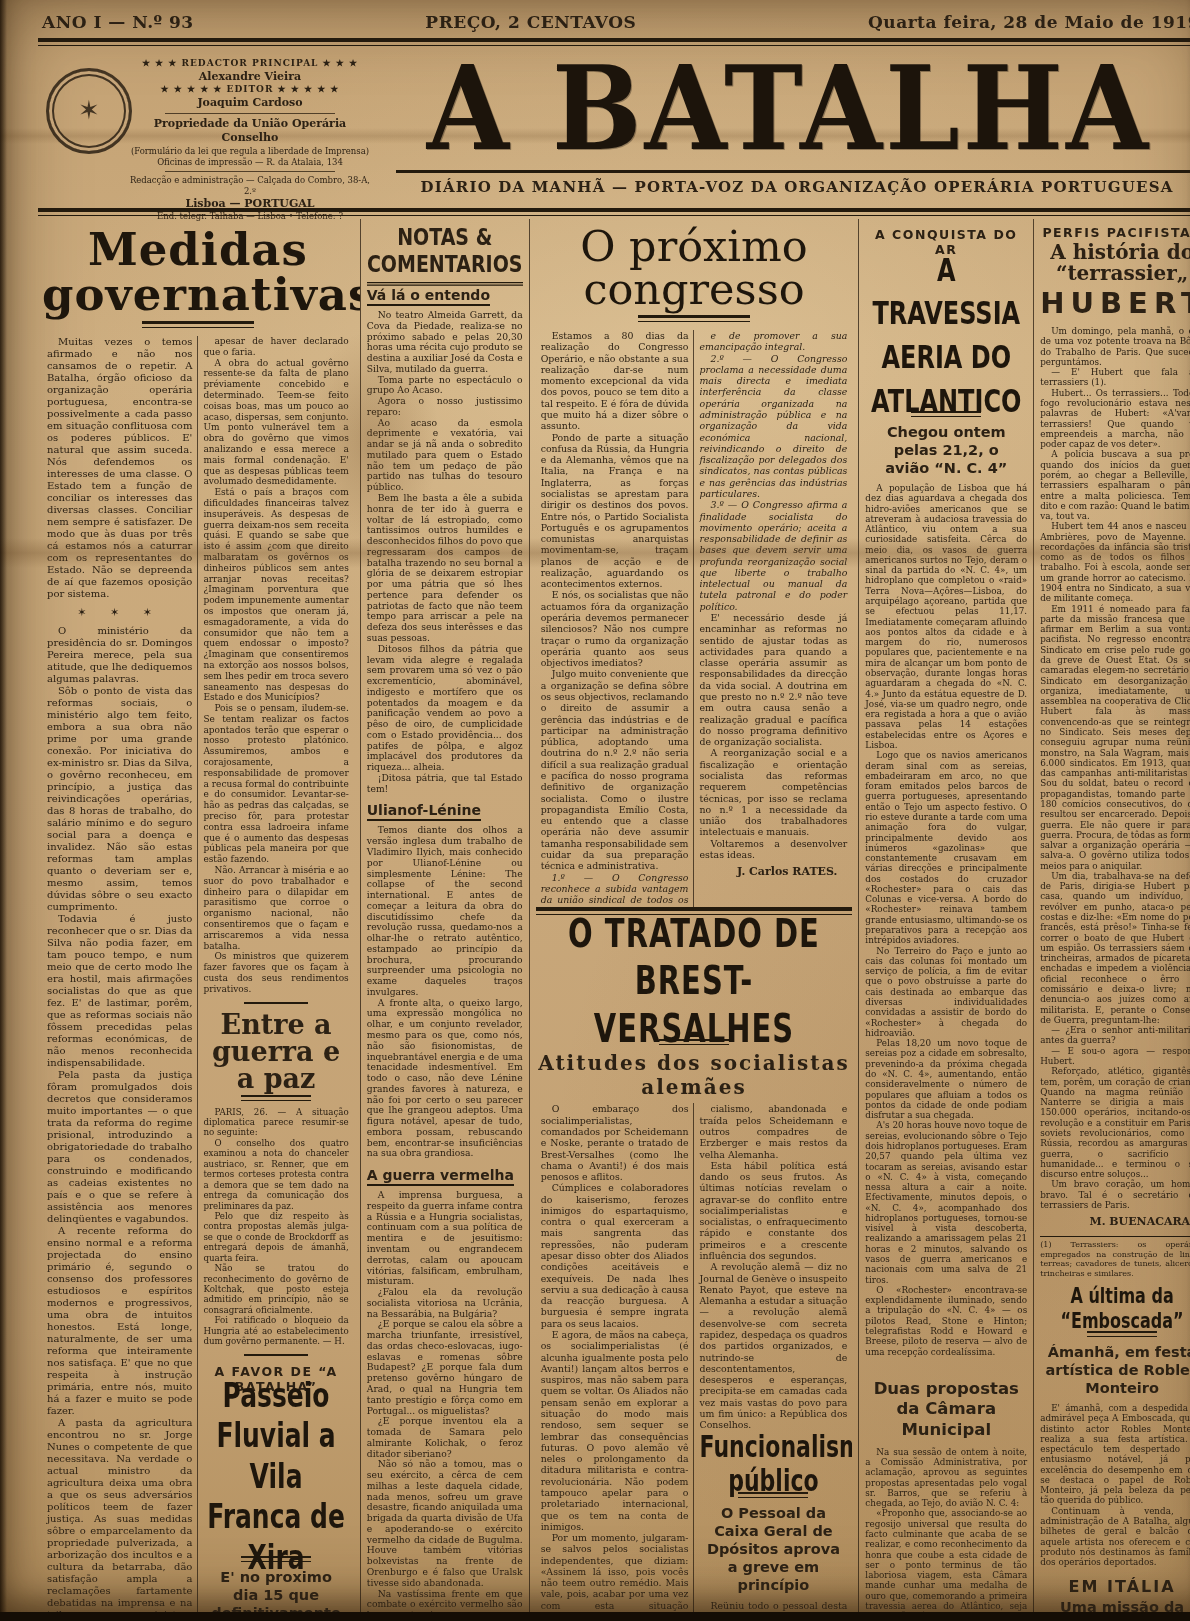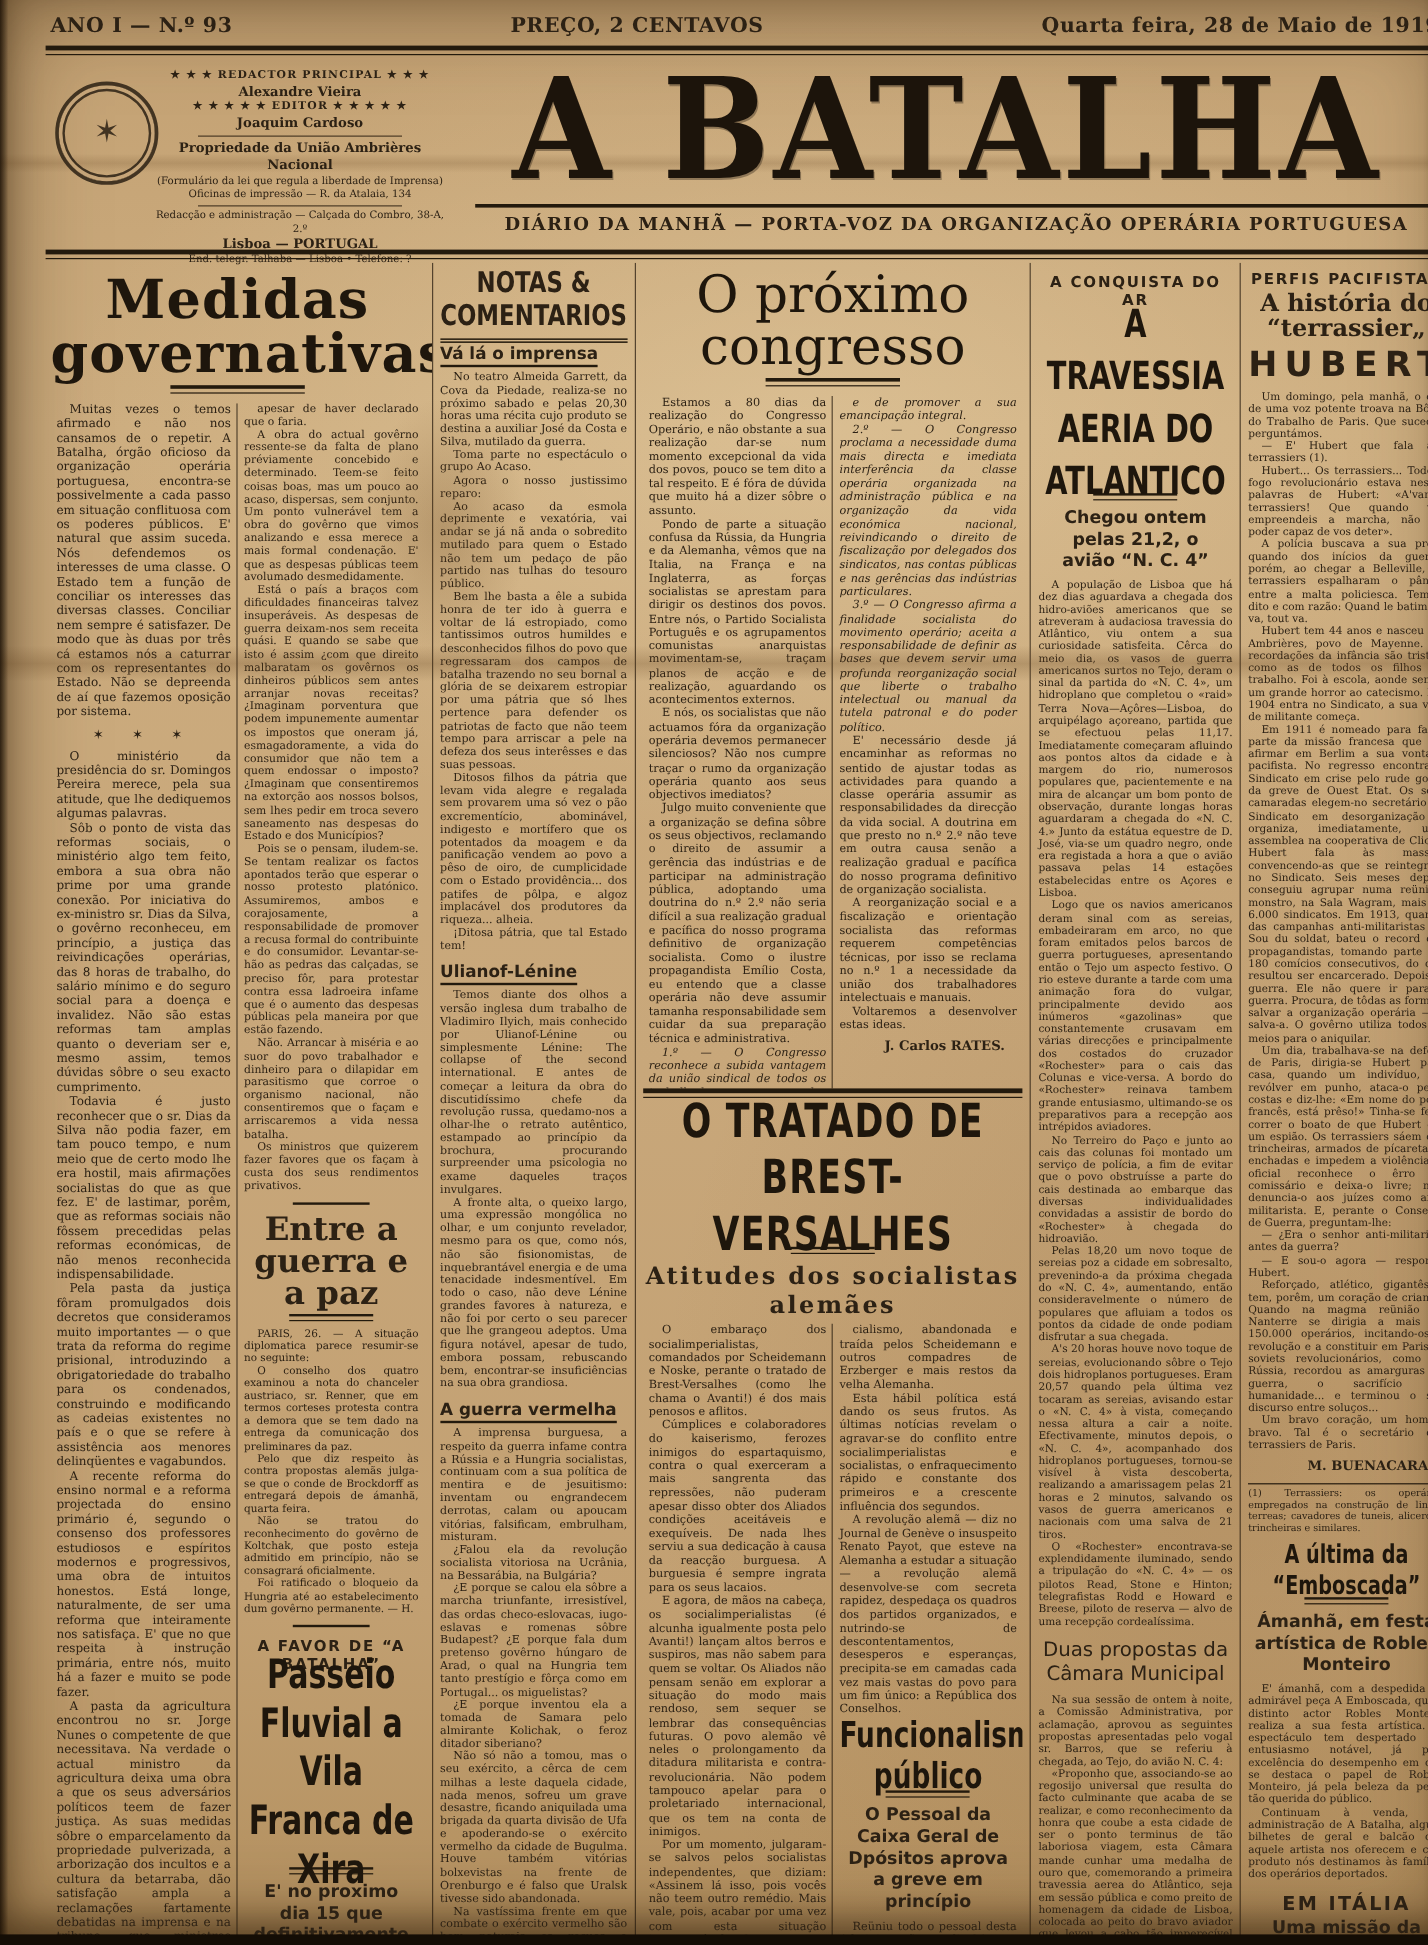--- a/index.html
+++ b/index.html
@@ -94,22 +94,22 @@
   .h-sub-serif { font-weight:bold; text-align:center; font-size:20px; letter-spacing:2px; margin:6px 0 4px 0; }
   .h-sub-sans { font-weight:bold; text-align:center; font-size:14.5px; line-height:1.25;
     font-family:"DejaVu Sans","Liberation Sans",sans-serif; margin:6px 4px; }
   .h-notas { font-family:"DejaVu Sans","Liberation Sans",sans-serif; font-weight:bold; font-size:19px;
     text-align:center; transform:scaleY(1.25); border-bottom:3px double #231a0d; padding:3px 0 4px 0; margin-top:6px;}
   .h-small { font-weight:bold; font-size:14px; font-family:"DejaVu Sans","Liberation Sans",sans-serif;
     border-bottom:2px solid #231a0d; display:inline-block; margin:8px 0 4px 0; padding-bottom:1px; }
   .h-entre { font-size:27px; font-weight:bold; text-align:center; line-height:1; margin-top:6px; }
   .h-passeio { font-size:25px; line-height:1.2; margin:8px 0 4px 0; }
   .h-funcion { font-size:22px; margin:8px 0 2px 0; }
-  .h-propostas { font-family:"DejaVu Sans","Liberation Sans",sans-serif; font-weight:normal;
-    font-size:16.5px; text-align:center; line-height:1.25; margin:8px 0 6px 0; }
+  .h-propostas { font-family:"DejaVu Sans","Liberation Sans",sans-serif; font-weight:bold;
+    font-size:16.5px; text-align:center; line-height:1.25; margin:22px 0 6px 0; }
   .h-hubert1 { font-size:20px; font-weight:bold; text-align:center; line-height:1.05; margin-top:2px; }
   .h-hubert2 { font-size:29px; font-weight:bold; text-align:center; letter-spacing:6px;
     font-family:"DejaVu Sans","Liberation Sans",sans-serif; margin:2px 0 6px 0; }
   .h-emb { font-size:16px; margin:10px 0 4px 0; }
   .h-italia { font-family:"DejaVu Sans","Liberation Sans",sans-serif; font-weight:bold; font-size:16px;
     text-align:center; letter-spacing:2px; margin-top:10px; }
   .sig { text-align:right; font-weight:bold; font-size:11px; padding-right:10px; margin:5px 0; }
   .footnote { font-size:8px; border-top:1px solid #231a0d; margin-top:8px; padding-top:3px;
     text-align:justify; line-height:1.2; }
   .congresso-block { height:688px; overflow:hidden; }
@@ -135,21 +135,21 @@
   <div class="masthead">
     <div class="mast-left">
       <div class="seal">
           <span>✶</span>
         </div>
       <div class="mast-label">★ ★ ★  REDACTOR PRINCIPAL  ★ ★ ★</div>
       <div class="mast-name">Alexandre Vieira</div>
       <div class="mast-label">★ ★ ★ ★ ★   EDITOR   ★ ★ ★ ★ ★</div>
       <div class="mast-name">Joaquim Cardoso</div>
       <div class="mini-rule"></div>
-      <div class="mast-name">Propriedade da União Ambrières Nacional</div>
+      <div class="mast-name">Propriedade da União Operária Conselho</div>
       <div class="mast-note">(Formulário da lei que regula a liberdade de Imprensa)</div>
       <div class="mast-note">Oficinas de impressão — R. da Atalaia, 134</div>
       <div class="mini-rule"></div>
       <div class="mast-note">Redacção e administração — Calçada do Combro, 38-A, 2.º</div>
       <div class="mast-name">Lisboa — PORTUGAL</div>
       <div class="mast-note">End. telegr. Talhaba — Lisboa  •  Telefone: ?</div>
     </div>
     <div class="mast-right">
       <div class="mast-title">A BATALHA</div>
       <div class="mast-sub">DIÁRIO DA MANHÃ — PORTA-VOZ DA ORGANIZAÇÃO OPERÁRIA PORTUGUESA</div>
@@ -210,21 +210,21 @@
           </div>
 
         </div>
       </div>
     </div>
 
     <div class="ncol col3">
       <div class="h-notas">NOTAS &amp; COMENTARIOS</div>
 
       <div>
-        <div class="h-small">Vá lá o imprensa</div>
+        <div class="h-small">Vá lá o entendo</div>
         <div>
             <p class="para">No teatro Almeida Garrett, da Cova da Piedade, realiza-se no próximo sabado e pelas 20,30 horas uma récita cujo produto se destina a auxiliar José da Costa e Silva, mutilado da guerra.</p>
             <p class="para">Toma parte no espectáculo o grupo Ao Acaso.</p>
             <p class="para">Agora o nosso justissimo reparo:</p>
             <p class="para">Ao acaso da esmola deprimente e vexatória, vai andar se já nã anda o sobredito mutilado para quem o Estado não tem um pedaço de pão partido nas tulhas do tesouro público.</p>
             <p class="para">Bem lhe basta a êle a subida honra de ter ido à guerra e voltar de lá estropiado, como tantissimos outros humildes e desconhecidos filhos do povo que regressaram dos campos de batalha trazendo no seu bornal a glória de se deixarem estropiar por uma pátria que só lhes pertence para defender os patriotas de facto que não teem tempo para arriscar a pele na defeza dos seus interêsses e das suas pessoas.</p>
             <p class="para">Ditosos filhos da pátria que levam vida alegre e regalada sem provarem uma só vez o pão excrementício, abominável, indigesto e mortífero que os potentados da moagem e da panificação vendem ao povo a pêso de oiro, de cumplicidade com o Estado providência... dos patifes de pôlpa, e algoz implacável dos produtores da riqueza... alheia.</p>
             <p class="para">¡Ditosa pátria, que tal Estado tem!</p>
           </div>
       </div>

